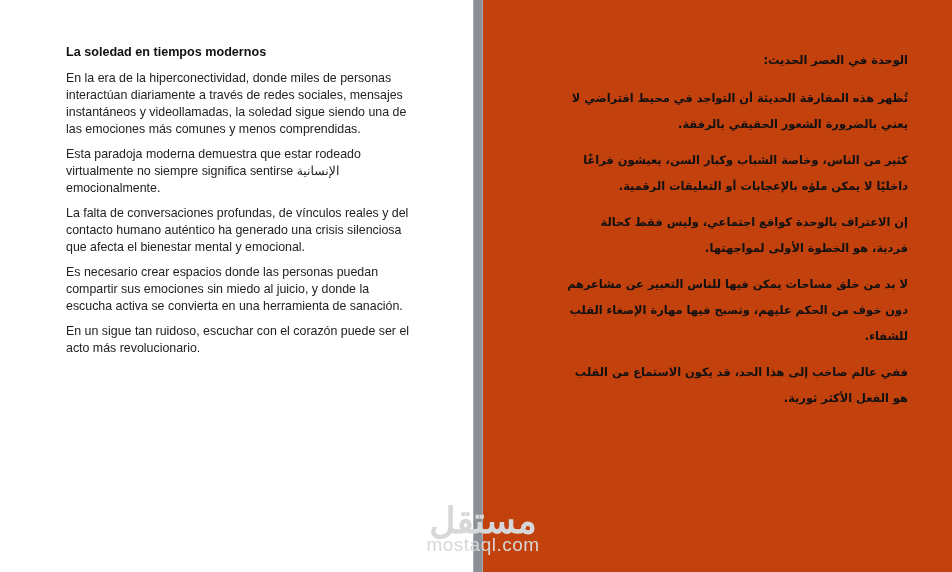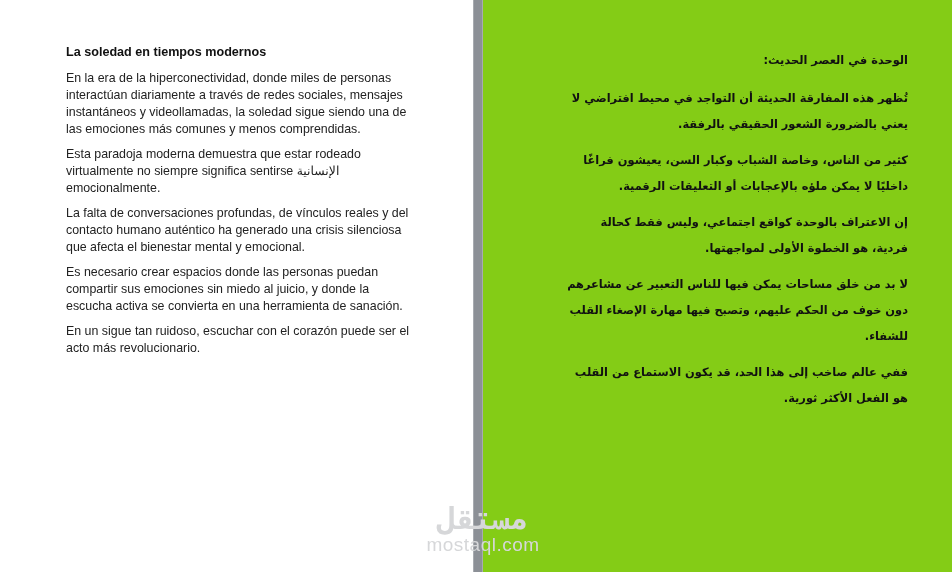--- a/index.html
+++ b/index.html
@@ -15,21 +15,21 @@
     }
     .divider {
       position: absolute; left: 473px; top: 0; width: 10px; height: 572px;
       background: #8c9096;
       border-left: 1px solid #a8abb0;
       border-right: 1px solid #a8abb0;
       box-sizing: border-box;
     }
     .page-right {
       position: absolute; left: 483px; top: 0; width: 469px; height: 572px;
-      background: #84cc16;
+      background: #c2410c;
     }
     .es-block {
       position: absolute; left: 66px; top: 44px; width: 345px;
       font-size: 12.4px; line-height: 17px; color: #222;
     }
     .es-title {
       font-weight: bold; font-size: 12.6px; margin: 0 0 9px 0; color: #111;
     }
     .es-p { margin: 0 0 8px 0; }
     .ar-block {
@@ -37,21 +37,21 @@
       direction: rtl; text-align: right;
       font-family: "DejaVu Sans", sans-serif;
       font-weight: bold; font-size: 11.4px; line-height: 26px; color: #111;
     }
     .ar-title { margin: 0 0 12px 0; }
     .ar-p { margin: 0 0 10px 0; }
     .watermark {
       position: absolute; left: 418px; top: 505px; width: 130px; text-align: center;
       color: #d6d7d9; pointer-events: none;
     }
-    .wm-ar { font-family: Liberation Mono, monospace; font-weight: bold; font-size: 30px; line-height: 32px; }
+    .wm-ar { font-family: Liberation Sans, sans-serif; font-weight: bold; font-size: 36px; line-height: 32px; }
     .wm-en { font-family: "Liberation Sans", sans-serif; font-size: 19px; line-height: 16px; letter-spacing: 0.5px; }
   </style>
 </head>
 <body>
 
 <div class="page-left">
   <div class="es-block">
     <div class="es-title">La soledad en tiempos modernos</div>
     <p class="es-p">En la era de la hiperconectividad, donde miles de personas interactúan diariamente a través de redes sociales, mensajes instantáneos y videollamadas, la soledad sigue siendo una de las emociones más comunes y menos comprendidas.</p>
     <p class="es-p"> Esta paradoja moderna demuestra que estar rodeado virtualmente no siempre significa sentirse الإنسانية emocionalmente.</p>

